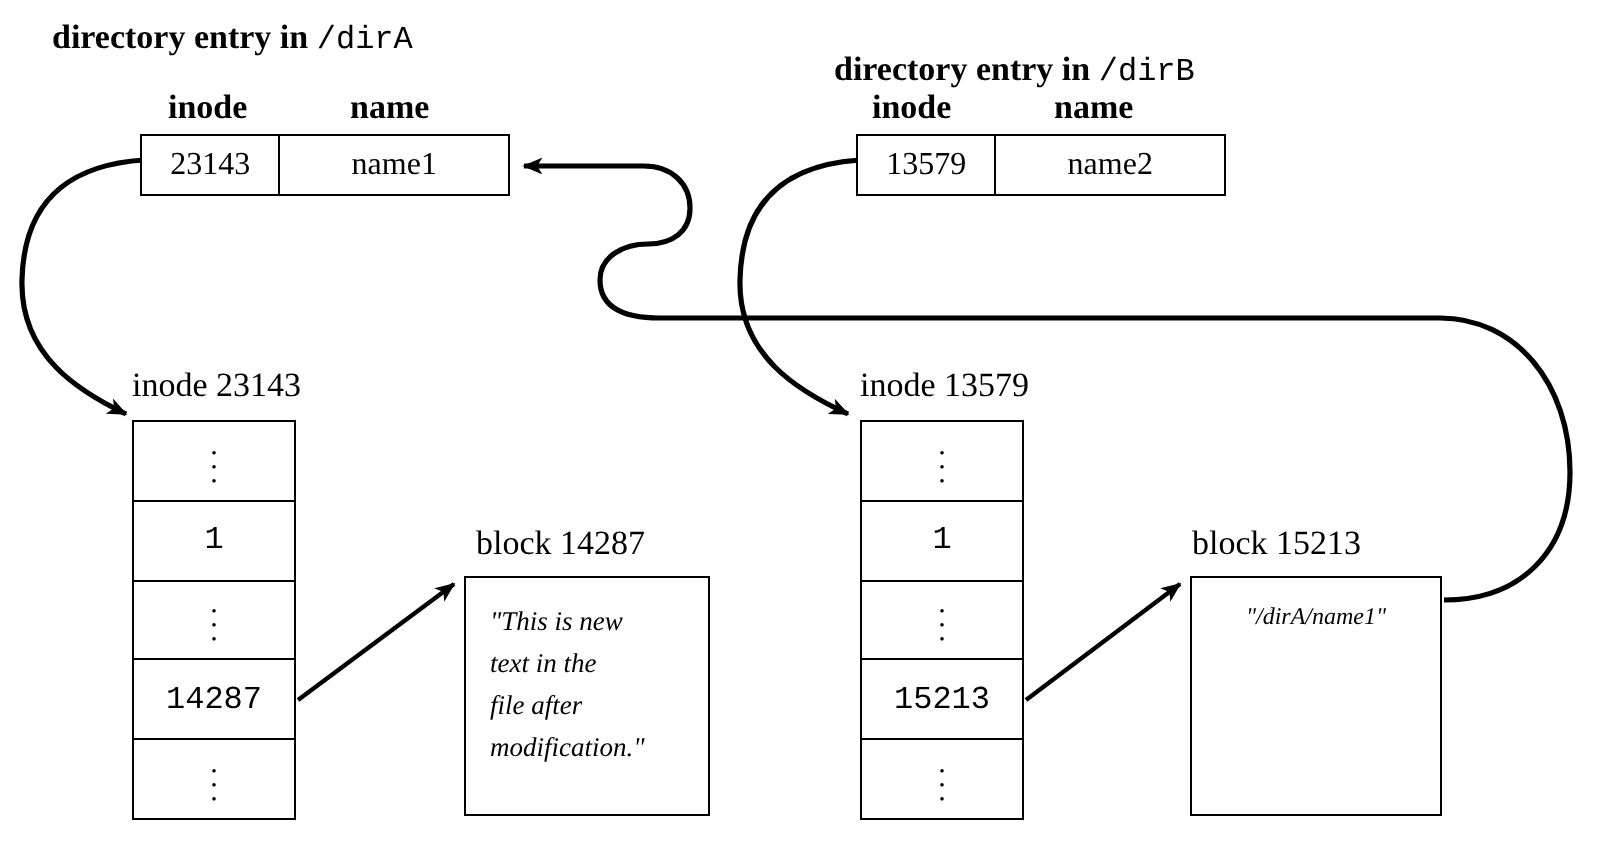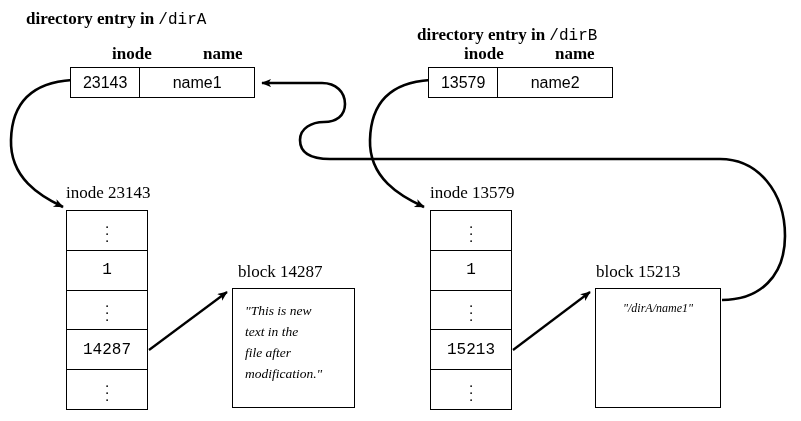--- a/index.html
+++ b/index.html
@@ -39,21 +39,20 @@
     font-weight: normal;
     font-size: 16px;
   }
   .colhdr {
     position: absolute;
     font-family: "Liberation Serif", "DejaVu Serif", serif;
     font-size: 17px;
     font-weight: bold;
     white-space: nowrap;
     line-height: 1;
-    margin-left: 28px;
   }
   .boxlabel {
     position: absolute;
     font-family: "Liberation Serif", "DejaVu Serif", serif;
     font-size: 17px;
     font-weight: normal;
     white-space: nowrap;
     line-height: 1;
   }
   
@@ -62,21 +61,21 @@
     border: 1.4px solid #000;
     box-sizing: border-box;
     display: flex;
     background: #fff;
   }
   .direntry .cell {
     box-sizing: border-box;
     display: flex;
     align-items: center;
     justify-content: center;
-    font-family: Liberation Sans, sans-serif;
+    font-family: Liberation Serif, serif;
     font-size: 16px;
     color: #000;
   }
   .direntry .cell.inode {
     border-right: 1.4px solid #000;
   }
   
   .inodetable {
     position: absolute;
     border: 1.4px solid #000;

